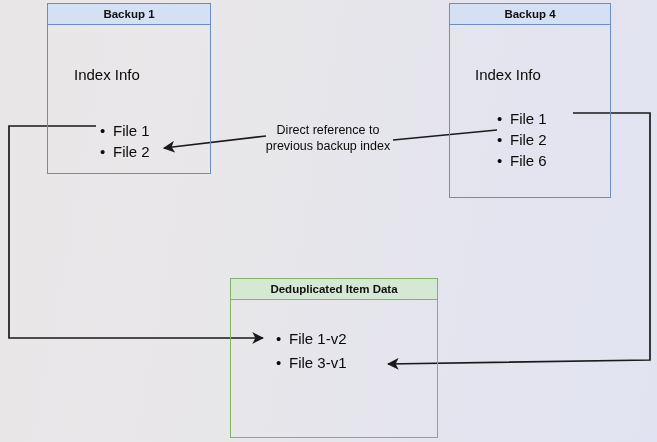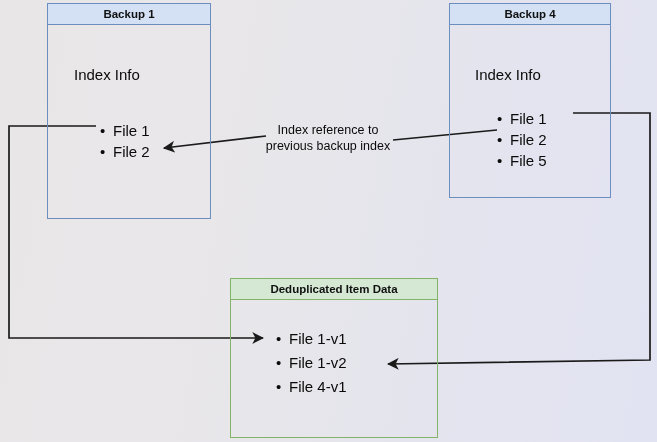--- a/index.html
+++ b/index.html
@@ -119,50 +119,49 @@
 
     <path d="M 96 126 L 9 126 L 9 338 L 263 338" fill="none" stroke="#1a1a1a" stroke-width="1.7" marker-end="url(#arrowFill)"></path>
 
     <path d="M 573 113 L 650 113 L 650 360 L 388 364" fill="none" stroke="#1a1a1a" stroke-width="1.7" marker-end="url(#arrowFill)"></path>
 
     <path d="M 497 130 L 393 140" fill="none" stroke="#1a1a1a" stroke-width="1.7"></path>
 
     <path d="M 266 136 L 164 148" fill="none" stroke="#1a1a1a" stroke-width="1.7" marker-end="url(#arrowFill)"></path>
   </svg>
 
-  <div class="box" style="left:47px; top:3px; width:164px; height:216px;">
+  <div class="box" style="left:47px; top:3px; width:164px; height:171px;">
     <div class="box-header">Backup 1</div>
     <div class="box-body">
       <div class="section-label" style="left:26px; top:41px;">Index Info</div>
       <ul class="file-list" style="left:52px; top:95px;">
         <li>File 1</li>
         <li>File 2</li>
       </ul>
     </div>
   </div>
 
   <div class="box" style="left:449px; top:3px; width:162px; height:195px;">
     <div class="box-header">Backup 4</div>
     <div class="box-body">
       <div class="section-label" style="left:25px; top:41px;">Index Info</div>
       <ul class="file-list" style="left:47px; top:83px;">
         <li>File 1</li>
         <li>File 2</li>
-        <li>File 5</li>
+        <li>File 6</li>
       </ul>
     </div>
   </div>
 
   <div class="box green" style="left:230px; top:278px; width:208px; height:160px;">
     <div class="box-header">Deduplicated Item Data</div>
     <div class="box-body">
       <ul class="file-list wide" style="left:45px; top:27px;">
-        <li>File 1-v1</li>
         <li>File 1-v2</li>
-        <li>File 4-v1</li>
+        <li>File 3-v1</li>
       </ul>
     </div>
   </div>
 
-  <div class="annotation" style="left:258px; top:122px; width:140px;">Index reference to
+  <div class="annotation" style="left:258px; top:122px; width:140px;">Direct reference to
 previous backup index</div>
 
 </div>
 
 </body></html>

